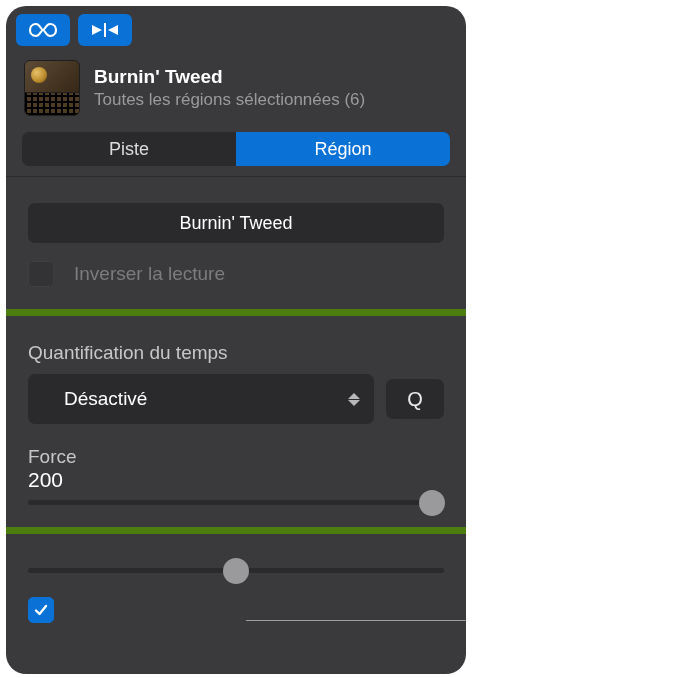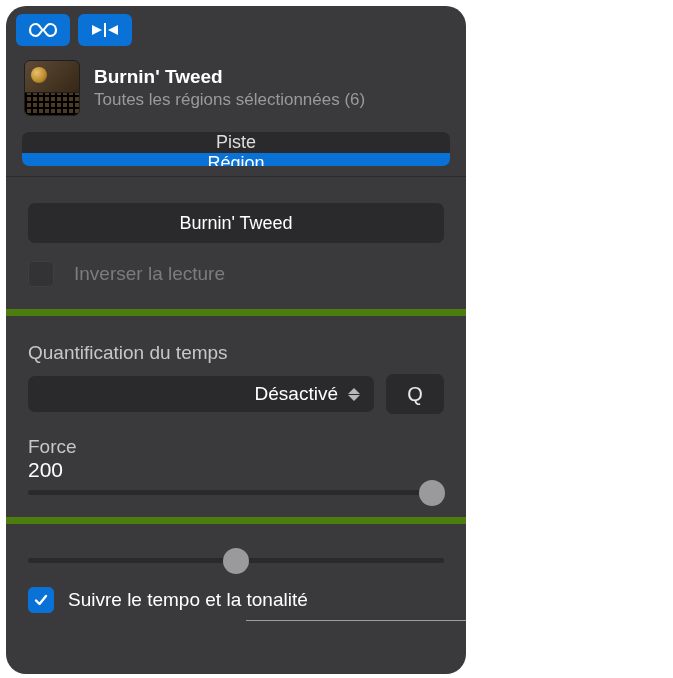--- a/index.html
+++ b/index.html
@@ -78,21 +78,20 @@
     color: #9a9a9c;
     font-size: 17px;
   }
   .segmented {
     display: flex;
     margin: 4px 16px 10px 16px;
     border-radius: 7px;
     overflow: hidden;
     background: #2a2a2c;
     height: 34px;
-    flex-direction: column;
   }
   .seg {
     flex: 1;
     display: flex;
     align-items: center;
     justify-content: center;
     color: #dcdcdc;
     font-size: 18px;
     cursor: pointer;
   }
@@ -148,28 +147,28 @@
     font-size: 19px;
   }
   .row {
     display: flex;
     align-items: center;
     gap: 12px;
     margin-top: 10px;
   }
   .select {
     flex: 1;
-    height: 36px;
+    height: 50px;
     border-radius: 7px;
     background: #2a2a2c;
     color: #fff;
     font-size: 19px;
     display: flex;
     align-items: center;
-    justify-content: flex-end;
+    justify-content: flex-start;
     position: relative;
     padding: 0 36px;
   }
   .select .chev {
     position: absolute;
     right: 12px;
     width: 14px;
     display: flex;
     flex-direction: column;
     gap: 1px;
@@ -301,18 +300,17 @@
       <div class="slider-thumb" style="left:50%;"></div>
     </div>
   </div>
 
   <div class="bottom-check">
     <div class="checkbox checked">
       <svg width="16" height="16" viewBox="0 0 16 16">
         <path d="M3 8.5 L6.5 12 L13 4" fill="none" stroke="#fff" stroke-width="2.4" stroke-linecap="round" stroke-linejoin="round"></path>
       </svg>
     </div>
-    <span>Suivre le tempo et la tonalité</span>
   </div>
 
   <div class="callout-line"></div>
 
 </div>
 
 </body></html>

